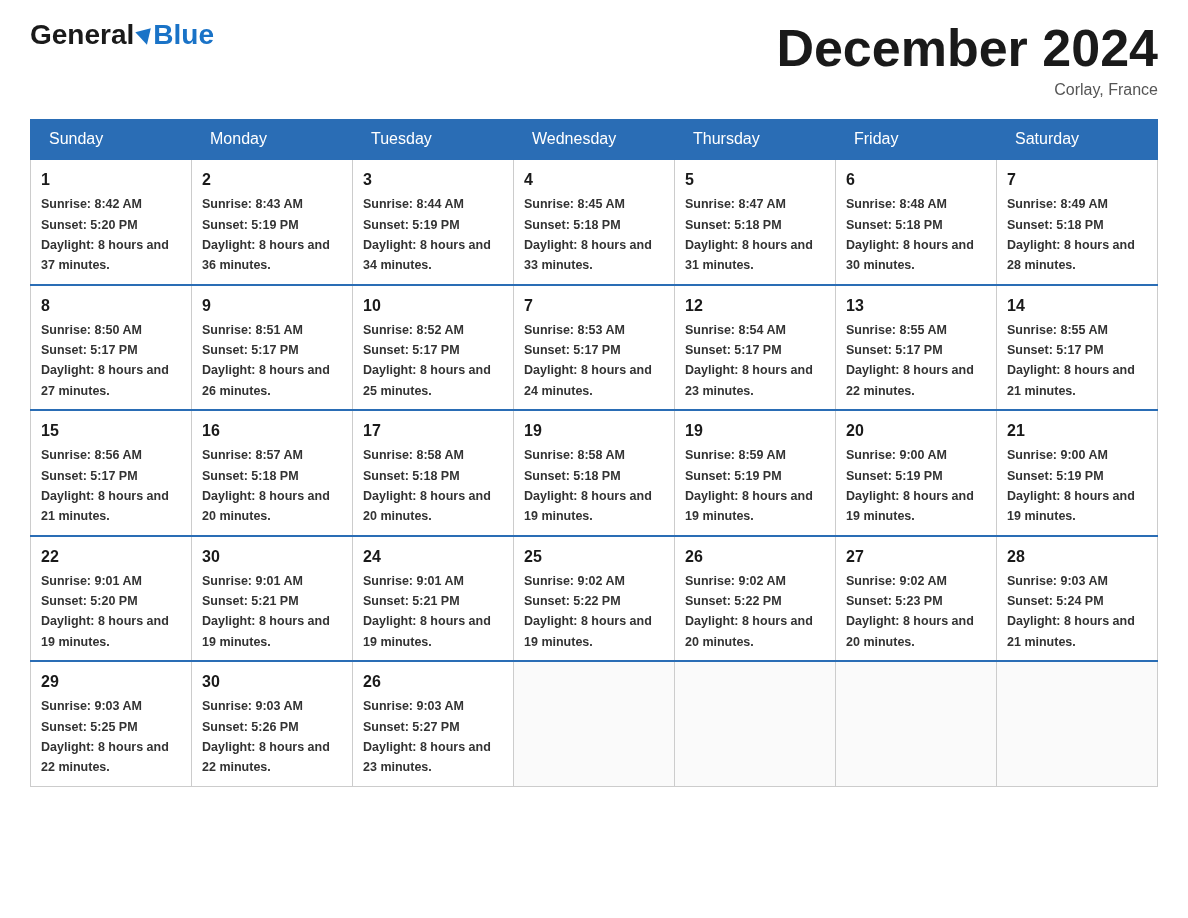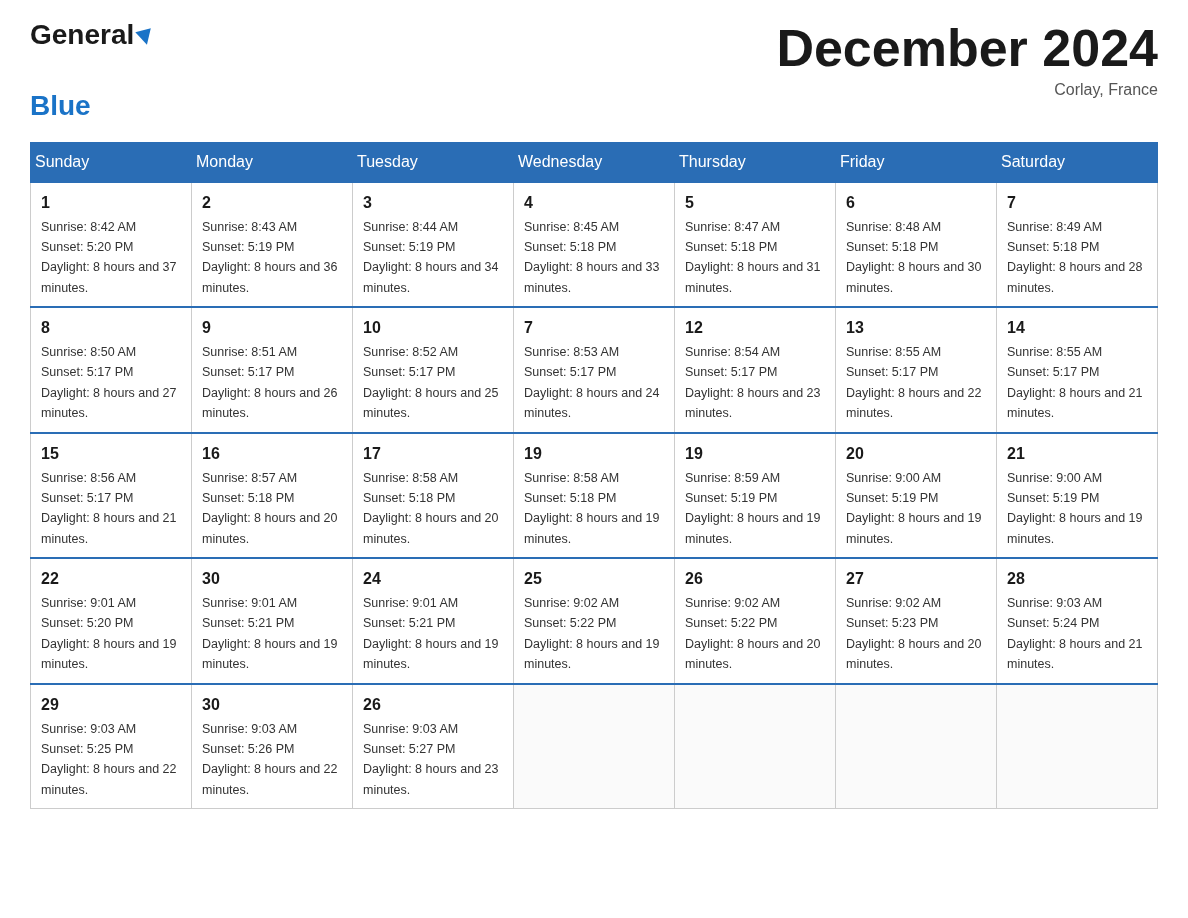--- a/index.html
+++ b/index.html
@@ -11,23 +11,22 @@
       padding: 20px 30px;
     }
     .header {
       display: flex;
       justify-content: space-between;
       align-items: flex-start;
       margin-bottom: 20px;
     }
     .logo {
       display: flex;
-      flex-direction: column;
+      flex-direction: row;
       line-height: 1.1;
-      gap: 40px;
     }
     .title-area {
       text-align: right;
     }
     .month-title {
       font-size: 52px;
       font-weight: 700;
       color: #1a1a1a;
       line-height: 1.1;
     }
@@ -38,21 +37,21 @@
     }
     .calendar {
       width: 100%;
       border-collapse: collapse;
     }
     .calendar th {
       background: #2a6db5;
       color: #fff;
       font-size: 16px;
       font-weight: normal;
-      padding: 10px 4px;
+      padding: 10px 18px;
       text-align: left;
       border: 1px solid #2a6db5;
     }
     .calendar td {
       vertical-align: top;
       padding: 8px 10px;
       border: 1px solid #ccc;
       width: 14.28%;
       min-height: 100px;
       font-size: 13px;
@@ -63,20 +62,21 @@
       font-size: 16px;
       font-weight: bold;
       color: #1a1a1a;
       display: block;
       margin-bottom: 2px;
     }
     .day-info {
       font-size: 12.5px;
       color: #333;
       line-height: 1.55;
+      font-weight: bold;
     }
     .calendar tr td {
       border-top: 2px solid #2a6db5;
     }
     .calendar tbody tr:first-child td {
       border-top: 2px solid #2a6db5;
     }
     .empty-cell {
       background: #fafafa;
     }

